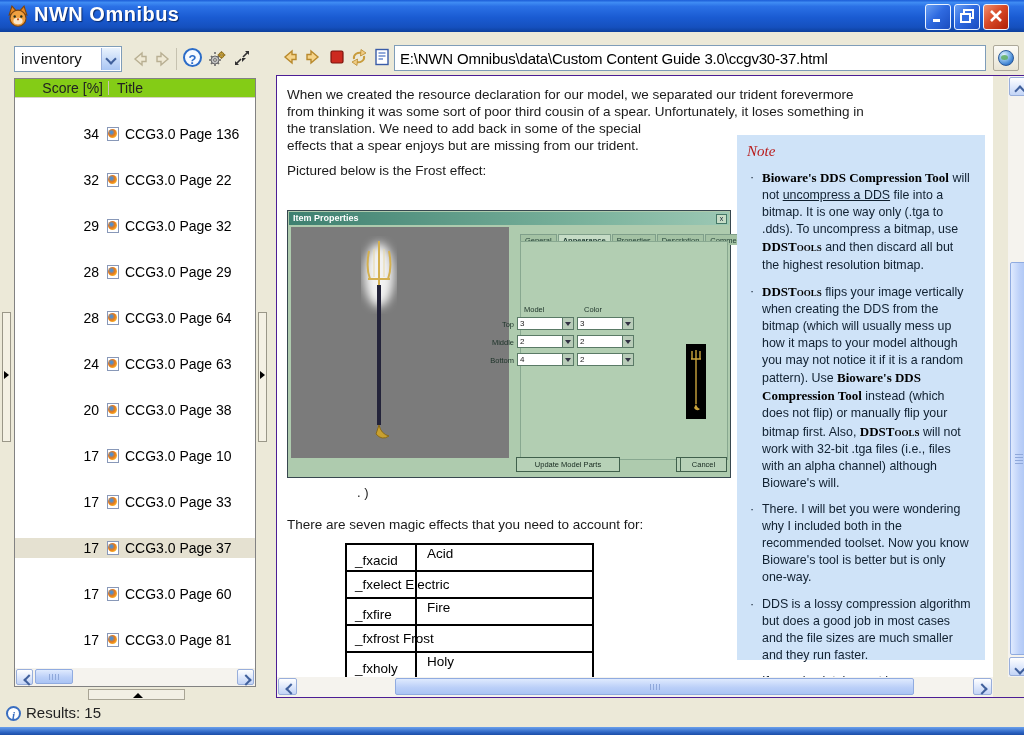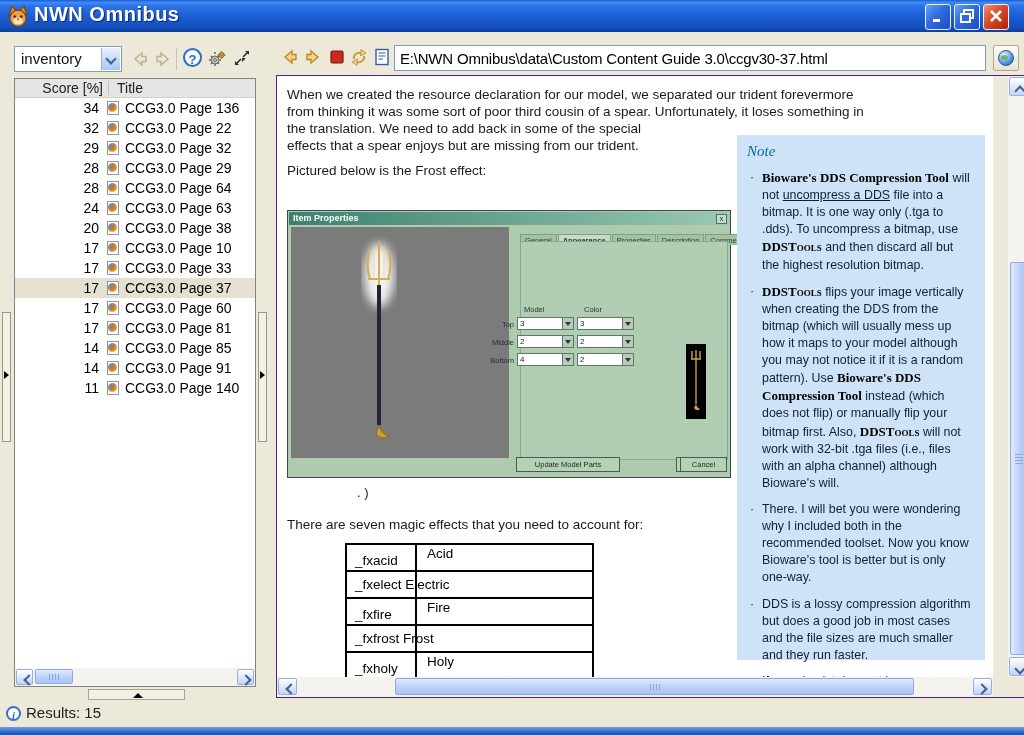--- a/index.html
+++ b/index.html
@@ -37,27 +37,27 @@
   .chev.left{transform:rotate(135deg);margin:6px 0 0 8px;}
   .chev.right{transform:rotate(-45deg);margin:6px 0 0 4px;}
   .tbicon{width:20px;height:20px;}
   .tbsep{top:48px;width:1px;height:22px;background:#c6c2b0;}
   .help-icon{left:183px;top:48px;width:19px;height:19px;border:2px solid #2b6cc8;border-radius:50%;
     background:#f6faff;color:#2b6cc8;font-weight:bold;font-size:13px;text-align:center;line-height:19px;box-sizing:border-box;}
 
   
   .list-frame{left:14px;top:78px;width:242px;height:609px;background:#fff;
     border:1px solid #828282;box-sizing:border-box;overflow:hidden;}
-  .list-header{position:absolute;left:0;top:0;right:0;height:18px;background:#e5e5e5;
+  .list-header{position:absolute;left:0;top:0;right:0;height:18px;background:#84cc16;
     border-bottom:1px solid #d6d2c2;font-size:14px;color:#222;}
   .hdr-score{position:absolute;left:0;top:1px;width:88px;text-align:right;}
   .hdr-div{position:absolute;left:93px;top:2px;width:1px;height:14px;background:#c8c4b4;}
   .hdr-title{position:absolute;left:102px;top:1px;}
   .lrows{position:absolute;left:0;top:19px;right:0;}
-  .lrow{height:20px;position:relative;font-size:14px;color:#000;}
+  .lrow{height:20px;position:relative;font-size:14px;color:#000;margin-top:26px;}
   .lrow.sel{background:#e5e1d1;}
   .lscore{position:absolute;left:0;top:2px;width:84px;text-align:right;}
   .doc-icon{position:absolute;left:92px;top:3px;width:12px;height:14px;background:#fff;
     border:1px solid #8898b8;box-sizing:border-box;}
   .doc-icon:after{content:'';position:absolute;left:0px;top:1px;width:9px;height:9px;border-radius:50%;
     background:radial-gradient(circle at 38% 38%,#5090d0 12%,#e87818 45%,#f8b830 78%,#a04808 100%);}
   .ltitle{position:absolute;left:110px;top:2px;white-space:nowrap;}
 
   
   .sb-track{background:#f5f3ee;}
@@ -99,21 +99,21 @@
 
   .content-text{font-size:13.5px;color:#1a1a1a;line-height:17px;}
   .intro{left:10px;top:10px;}
   .pictured{left:10px;top:86px;}
   .strayline{left:80px;top:408px;font-size:13px;}
   .effects-intro{left:10px;top:440px;}
 
   
   .note-box{left:460px;top:59px;width:248px;height:525px;background:#cfe3f8;box-sizing:border-box;
     padding:8px 12px 8px 10px;}
-  .note-title{font-family:"Liberation Serif",serif;font-style:italic;font-size:15px;color:#0369a1;}
+  .note-title{font-family:"Liberation Serif",serif;font-style:italic;font-size:15px;color:#b91c1c;}
   .nbullet{position:relative;margin-top:9px;padding-left:15px;font-size:12.4px;line-height:1.38;color:#102030;}
   .nmark{position:absolute;left:3px;top:0;}
   .nb{font-family:"Liberation Serif",serif;font-weight:bold;font-size:13px;color:#000;}
   .nsc{font-variant:small-caps;}
   .nu{text-decoration:underline;margin-top:20px;}
 
   
   .effects-table{left:68px;top:467px;width:245px;border:2px solid #000;border-bottom:none;text-align:center;}
   .etrow{position:relative;height:25px;border-bottom:2px solid #000;font-size:13.5px;}
   .ediv{position:absolute;left:68px;top:0;bottom:0;width:2px;background:#000;z-index:2;}

